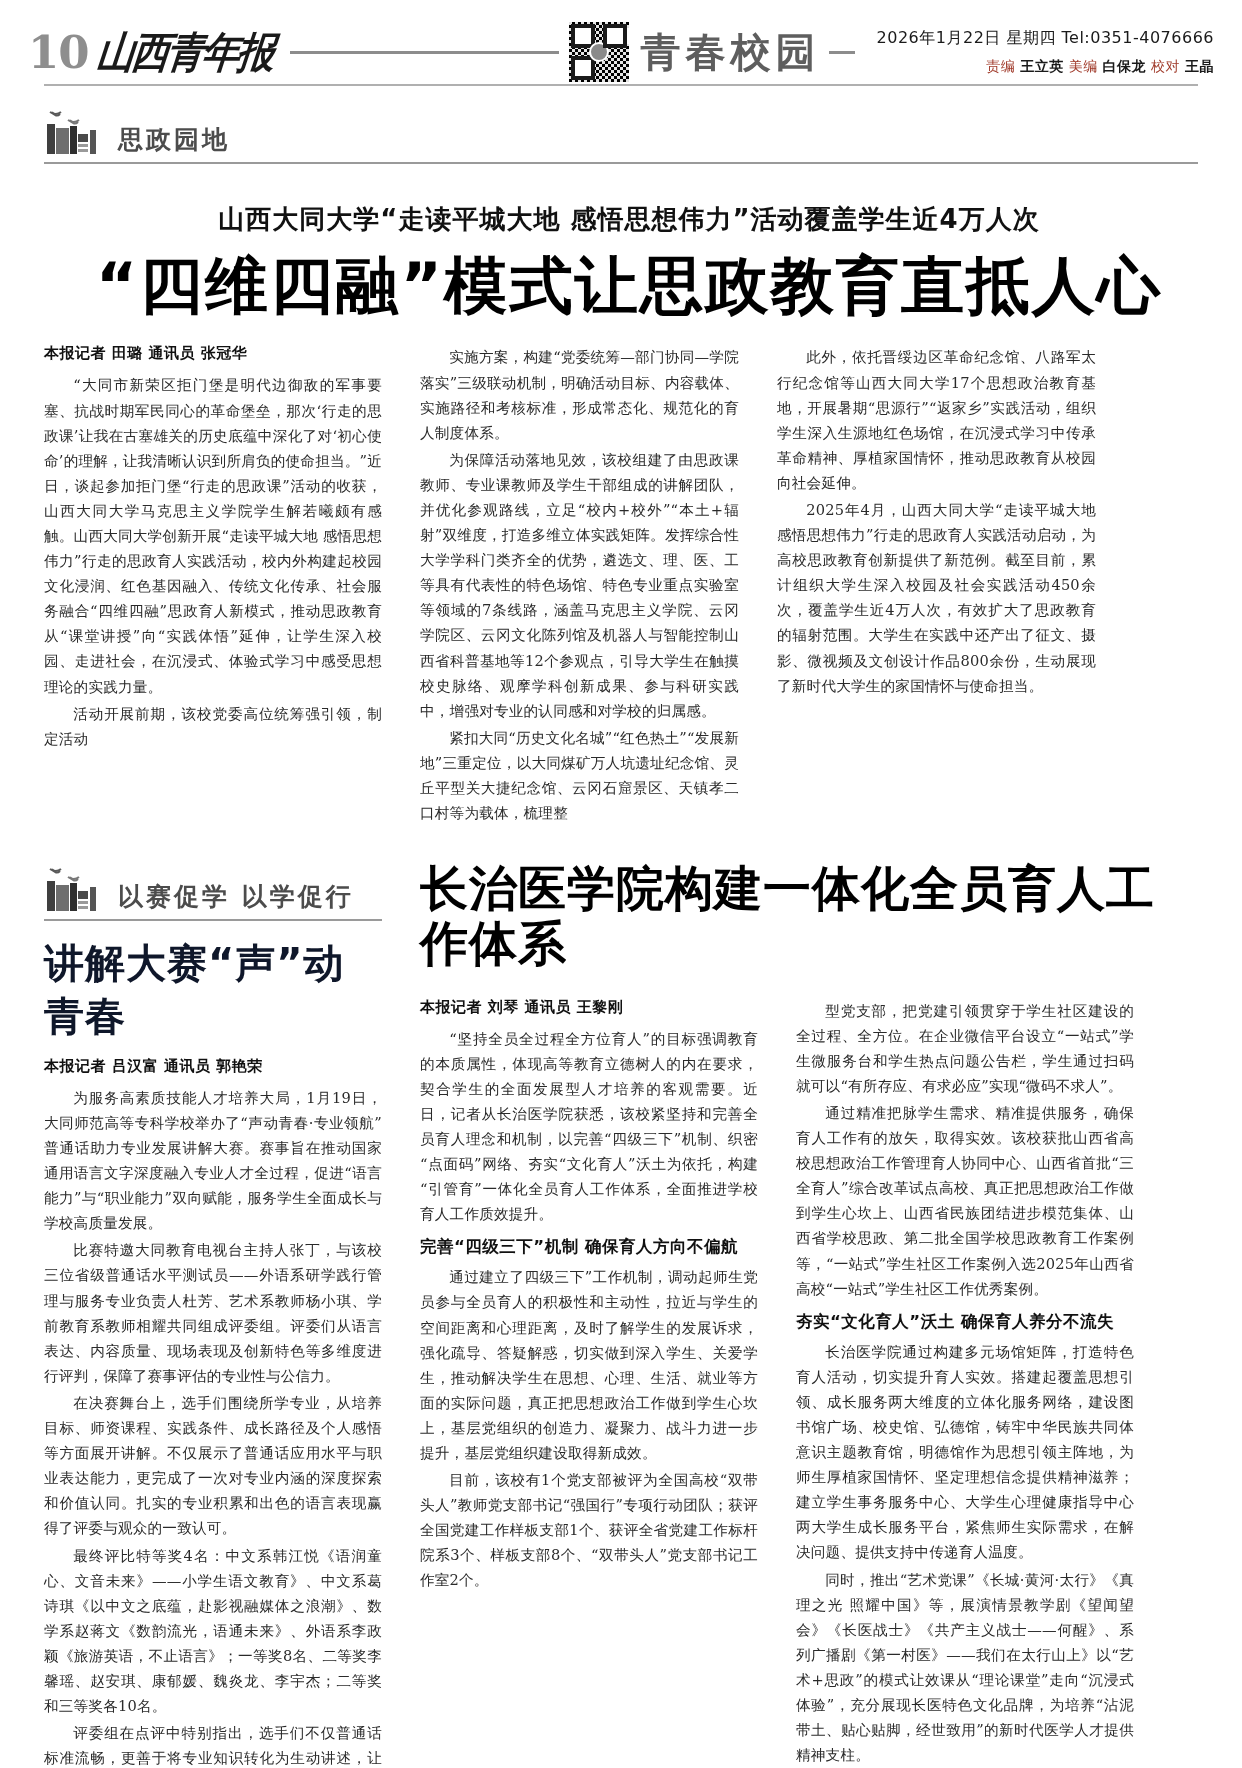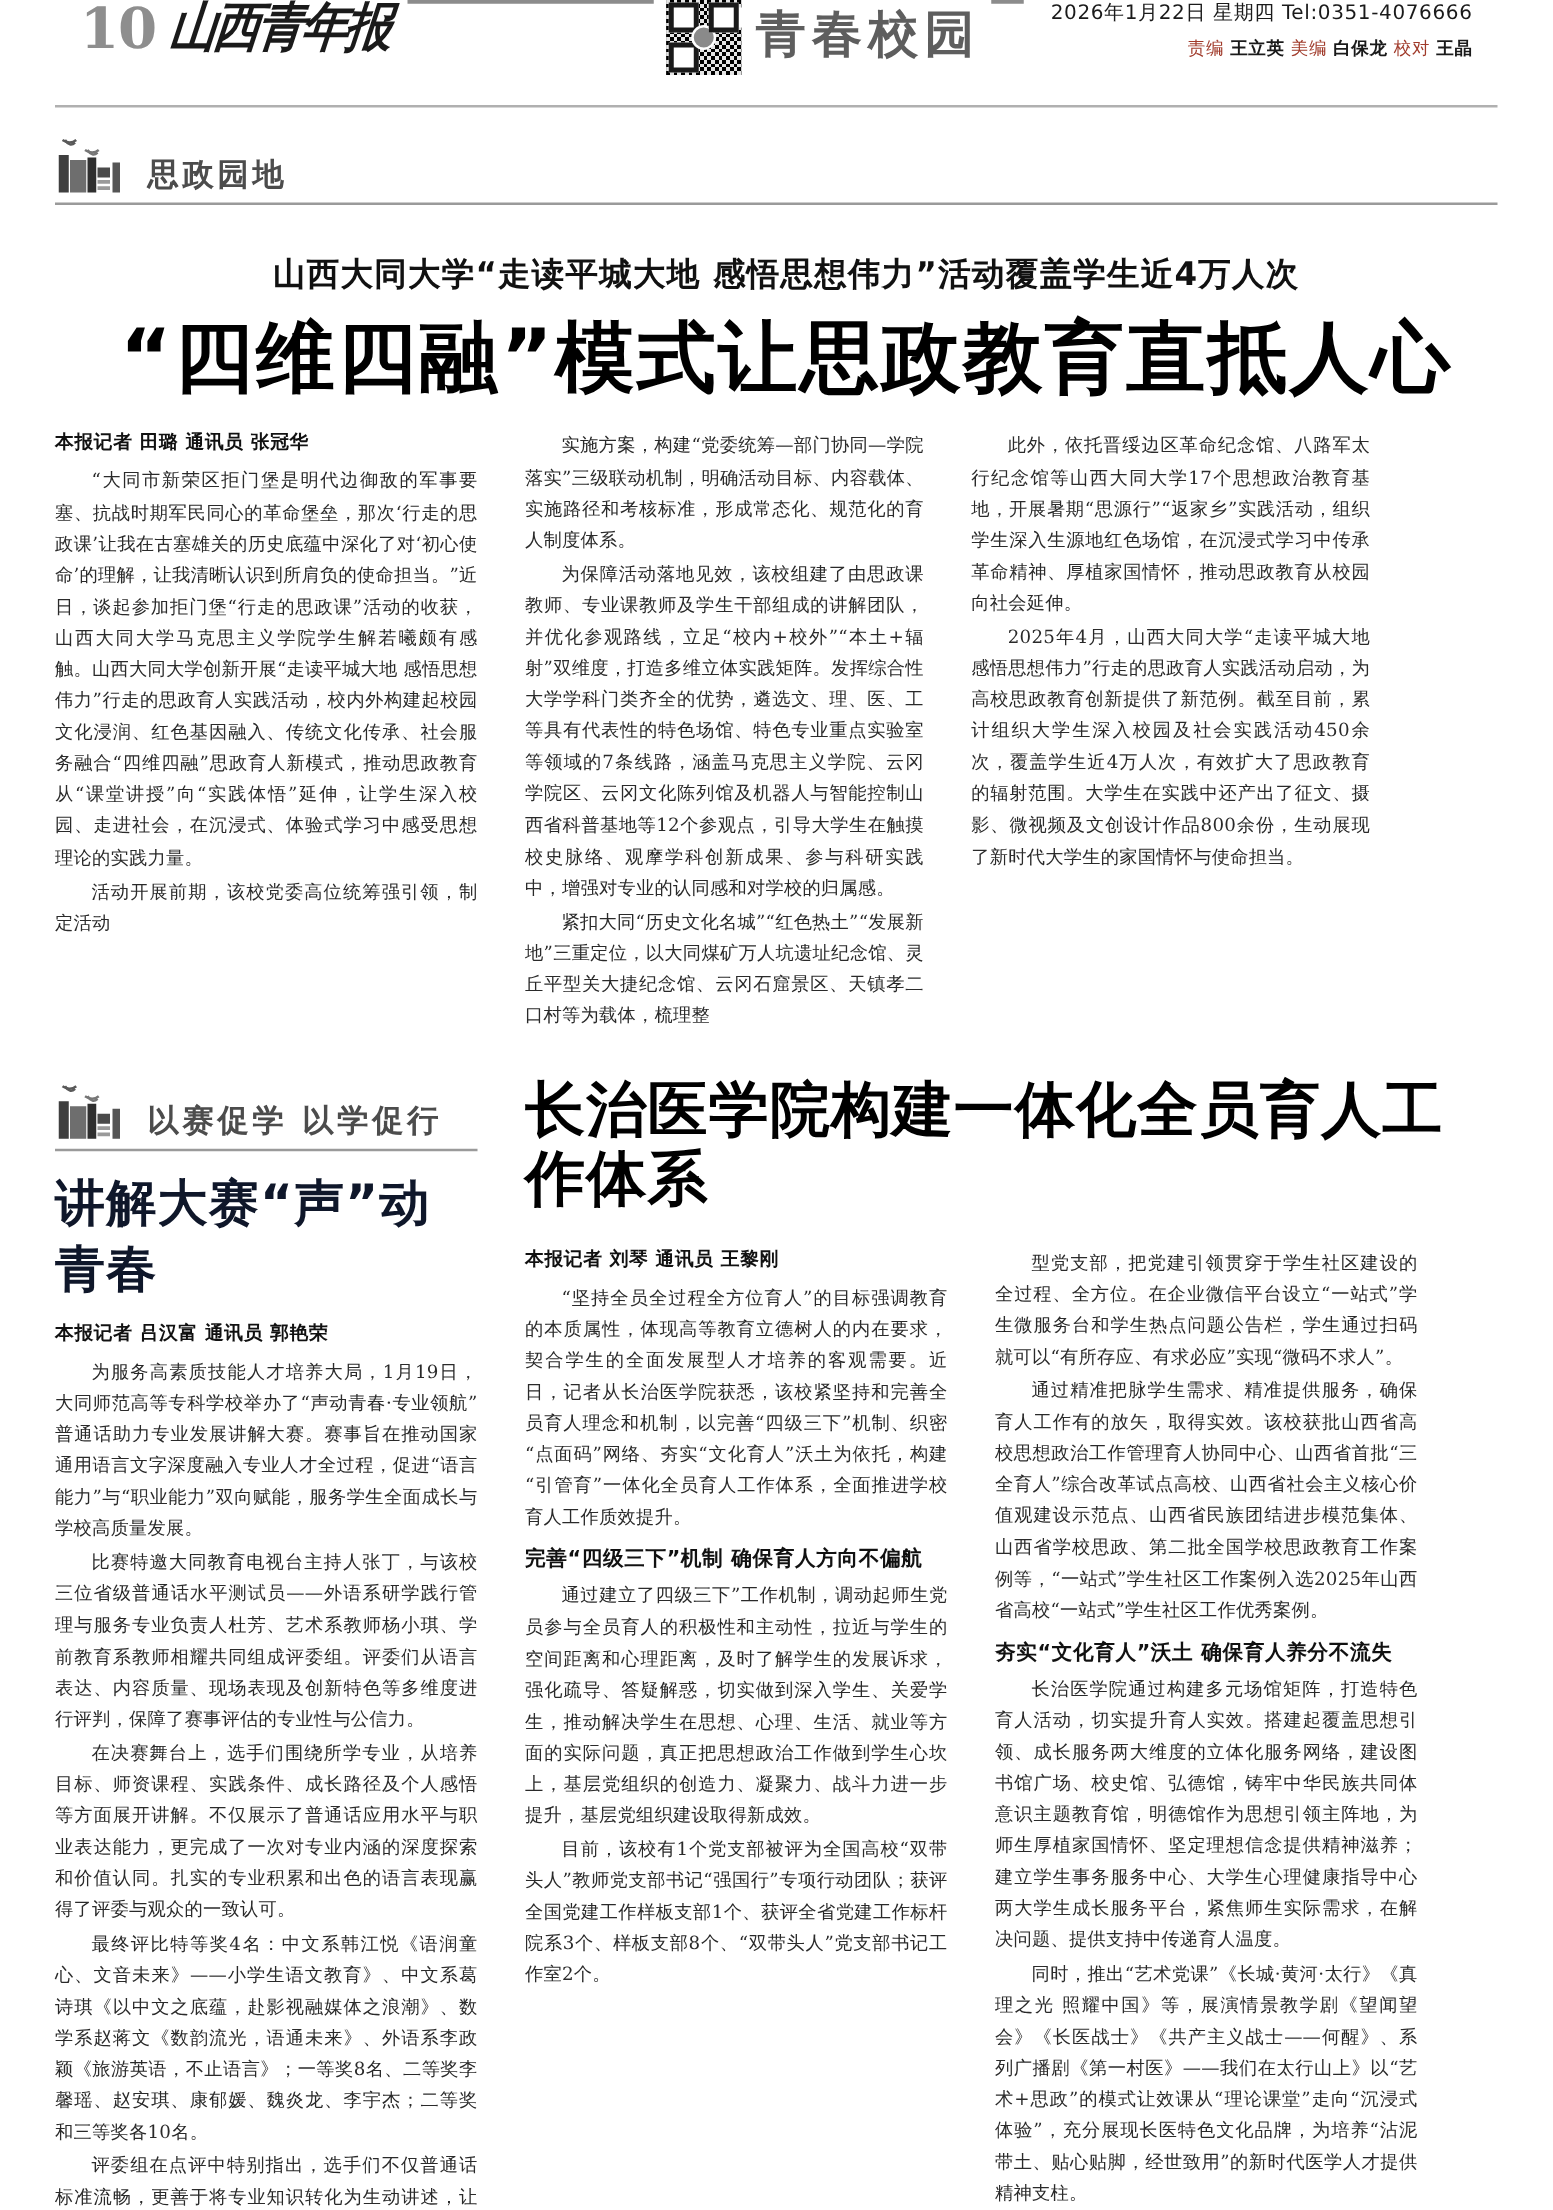--- a/index.html
+++ b/index.html
@@ -20,23 +20,24 @@
     width: 1242px;
     height: 1768px;
     padding: 0;
     box-sizing: border-box;
   }
 
   
   .masthead {
     position: relative;
     height: 104px;
-    padding: 0 64px;
+    padding: 0 28px;
     box-sizing: border-box;
     display: flex;
+    align-items: center;
   }
   .page-number {
     font-family: "DejaVu Serif", "Liberation Serif", serif;
     font-size: 45px;
     font-weight: 700;
     color: #8e8e8e;
     line-height: 1;
     margin-right: 8px;
     letter-spacing: -1px;
   }
@@ -383,21 +384,21 @@
         <div class="col-n">
           <div class="byline">本报记者 刘琴 通讯员 王黎刚</div>
           <p class="body">“坚持全员全过程全方位育人”的目标强调教育的本质属性，体现高等教育立德树人的内在要求，契合学生的全面发展型人才培养的客观需要。近日，记者从长治医学院获悉，该校紧坚持和完善全员育人理念和机制，以完善“四级三下”机制、织密“点面码”网络、夯实“文化育人”沃土为依托，构建“引管育”一体化全员育人工作体系，全面推进学校育人工作质效提升。</p>
           <h4 class="subhead">完善“四级三下”机制  确保育人方向不偏航</h4>
           <p class="body">通过建立了四级三下”工作机制，调动起师生党员参与全员育人的积极性和主动性，拉近与学生的空间距离和心理距离，及时了解学生的发展诉求，强化疏导、答疑解惑，切实做到深入学生、关爱学生，推动解决学生在思想、心理、生活、就业等方面的实际问题，真正把思想政治工作做到学生心坎上，基层党组织的创造力、凝聚力、战斗力进一步提升，基层党组织建设取得新成效。</p>
           <p class="body">目前，该校有1个党支部被评为全国高校“双带头人”教师党支部书记“强国行”专项行动团队；获评全国党建工作样板支部1个、获评全省党建工作标杆院系3个、样板支部8个、“双带头人”党支部书记工作室2个。</p>
 
         </div>
         <div class="col-n">
           <p class="body">型党支部，把党建引领贯穿于学生社区建设的全过程、全方位。在企业微信平台设立“一站式”学生微服务台和学生热点问题公告栏，学生通过扫码就可以“有所存应、有求必应”实现“微码不求人”。</p>
-          <p class="body">通过精准把脉学生需求、精准提供服务，确保育人工作有的放矢，取得实效。该校获批山西省高校思想政治工作管理育人协同中心、山西省首批“三全育人”综合改革试点高校、山西省社会主义核心价值观建设示范点、山西省民族团结进步模范集体、山西省学校思政、第二批全国学校思政教育工作案例等，“一站式”学生社区工作案例入选2025年山西省高校“一站式”学生社区工作优秀案例。</p>
+          <p class="body">通过精准把脉学生需求、精准提供服务，确保育人工作有的放矢，取得实效。该校获批山西省高校思想政治工作管理育人协同中心、山西省首批“三全育人”综合改革试点高校、真正把思想政治工作做到学生心坎上、山西省民族团结进步模范集体、山西省学校思政、第二批全国学校思政教育工作案例等，“一站式”学生社区工作案例入选2025年山西省高校“一站式”学生社区工作优秀案例。</p>
           <h4 class="subhead">夯实“文化育人”沃土  确保育人养分不流失</h4>
           <p class="body">长治医学院通过构建多元场馆矩阵，打造特色育人活动，切实提升育人实效。搭建起覆盖思想引领、成长服务两大维度的立体化服务网络，建设图书馆广场、校史馆、弘德馆，铸牢中华民族共同体意识主题教育馆，明德馆作为思想引领主阵地，为师生厚植家国情怀、坚定理想信念提供精神滋养；建立学生事务服务中心、大学生心理健康指导中心两大学生成长服务平台，紧焦师生实际需求，在解决问题、提供支持中传递育人温度。</p>
           <p class="body">同时，推出“艺术党课”《长城·黄河·太行》《真理之光  照耀中国》等，展演情景教学剧《望闻望会》《长医战士》《共产主义战士——何醒》、系列广播剧《第一村医》——我们在太行山上》以“艺术+思政”的模式让效课从“理论课堂”走向“沉浸式体验”，充分展现长医特色文化品牌，为培养“沾泥带土、贴心贴脚，经世致用”的新时代医学人才提供精神支柱。</p>
 
         </div>
       </div>
     </div>
   </div>
 
 </div>

